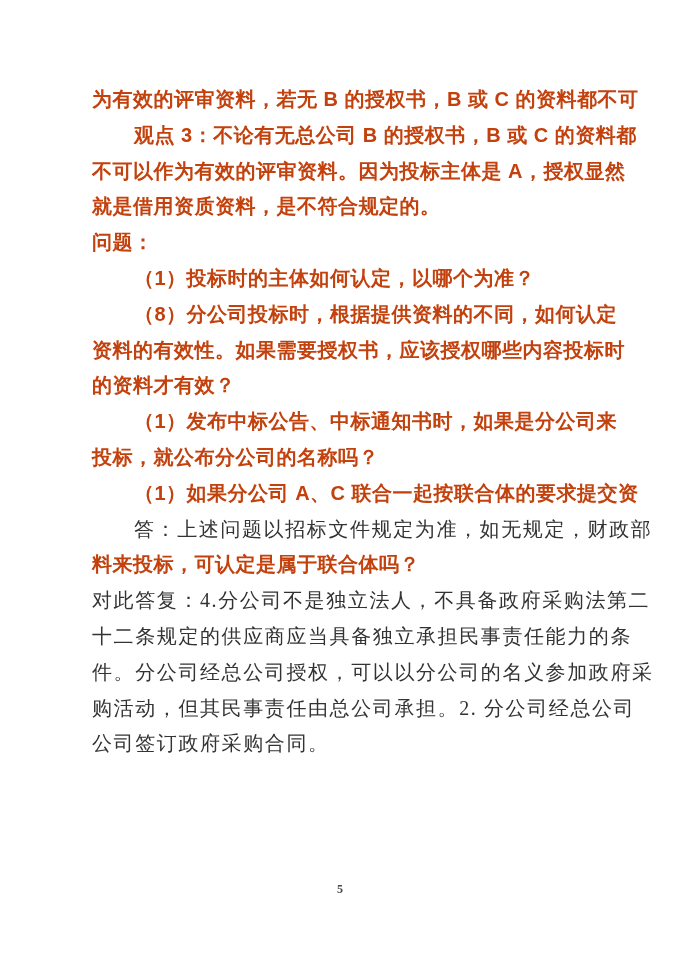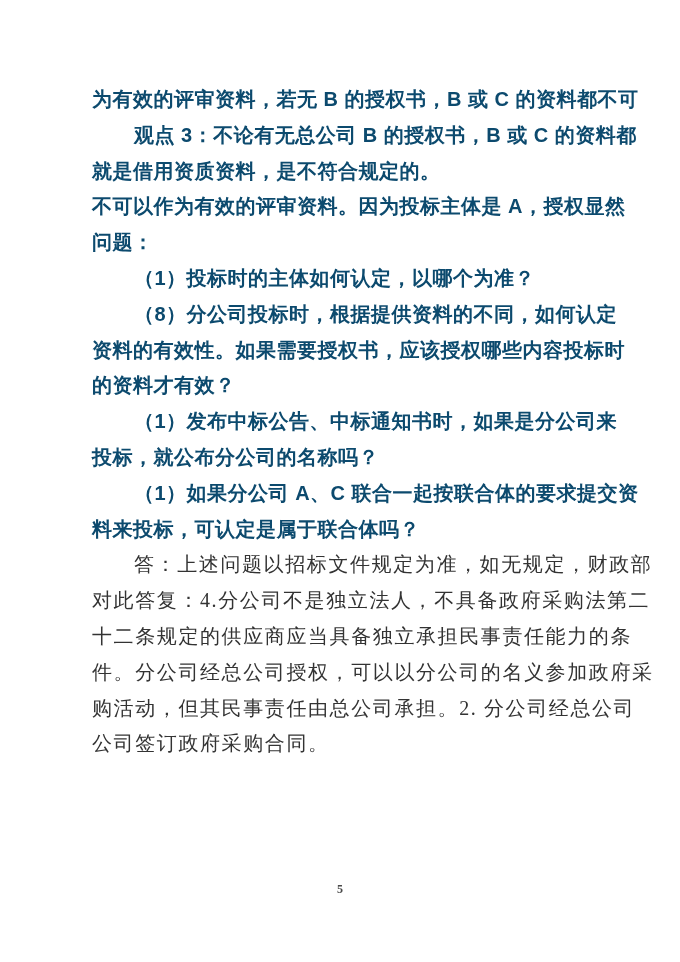--- a/index.html
+++ b/index.html
@@ -23,21 +23,21 @@
   }
   .line {
     height: 35.8px;
     line-height: 35.8px;
     white-space: nowrap;
     font-size: 20px;
   }
   .line.gothic {
     font-family: "Liberation Sans", "DejaVu Sans", sans-serif;
     font-weight: 700;
-    color: #0c4a6e;
+    color: #c2410c;
     letter-spacing: 0.5px;
   }
   .line.serif {
     font-family: "Liberation Serif", "DejaVu Serif", serif;
     font-weight: 400;
     color: #333333;
     letter-spacing: 1.6px;
   }
   .line.indent {
     padding-left: 42px;
@@ -54,32 +54,32 @@
     color: #4a4a4a;
   }
 </style>
 </head>
 <body>
 
 <div class="page">
   <div class="text-block" id="text-block">
       <div class="line gothic">为有效的评审资料，若无 B 的授权书，B 或 C 的资料都不可</div>
       <div class="line gothic indent">观点 3：不论有无总公司 B 的授权书，B 或 C 的资料都</div>
+      <div class="line gothic">不可以作为有效的评审资料。因为投标主体是 A，授权显然</div>
       <div class="line gothic">就是借用资质资料，是不符合规定的。</div>
-      <div class="line gothic">不可以作为有效的评审资料。因为投标主体是 A，授权显然</div>
       <div class="line gothic">问题：</div>
       <div class="line gothic indent">（1）投标时的主体如何认定，以哪个为准？</div>
       <div class="line gothic indent">（8）分公司投标时，根据提供资料的不同，如何认定</div>
       <div class="line gothic">资料的有效性。如果需要授权书，应该授权哪些内容投标时</div>
       <div class="line gothic">的资料才有效？</div>
       <div class="line gothic indent">（1）发布中标公告、中标通知书时，如果是分公司来</div>
       <div class="line gothic">投标，就公布分公司的名称吗？</div>
       <div class="line gothic indent">（1）如果分公司 A、C 联合一起按联合体的要求提交资</div>
+      <div class="line serif indent">答：上述问题以招标文件规定为准，如无规定，财政部</div>
       <div class="line gothic">料来投标，可认定是属于联合体吗？</div>
-      <div class="line serif indent">答：上述问题以招标文件规定为准，如无规定，财政部</div>
       <div class="line serif">对此答复：4.分公司不是独立法人，不具备政府采购法第二</div>
       <div class="line serif">十二条规定的供应商应当具备独立承担民事责任能力的条</div>
       <div class="line serif">件。分公司经总公司授权，可以以分公司的名义参加政府采</div>
       <div class="line serif">购活动，但其民事责任由总公司承担。2. 分公司经总公司</div>
       <div class="line serif">公司签订政府采购合同。</div>
     </div>
   <div class="page-number">5</div>
 </div>
 
 </body></html>

